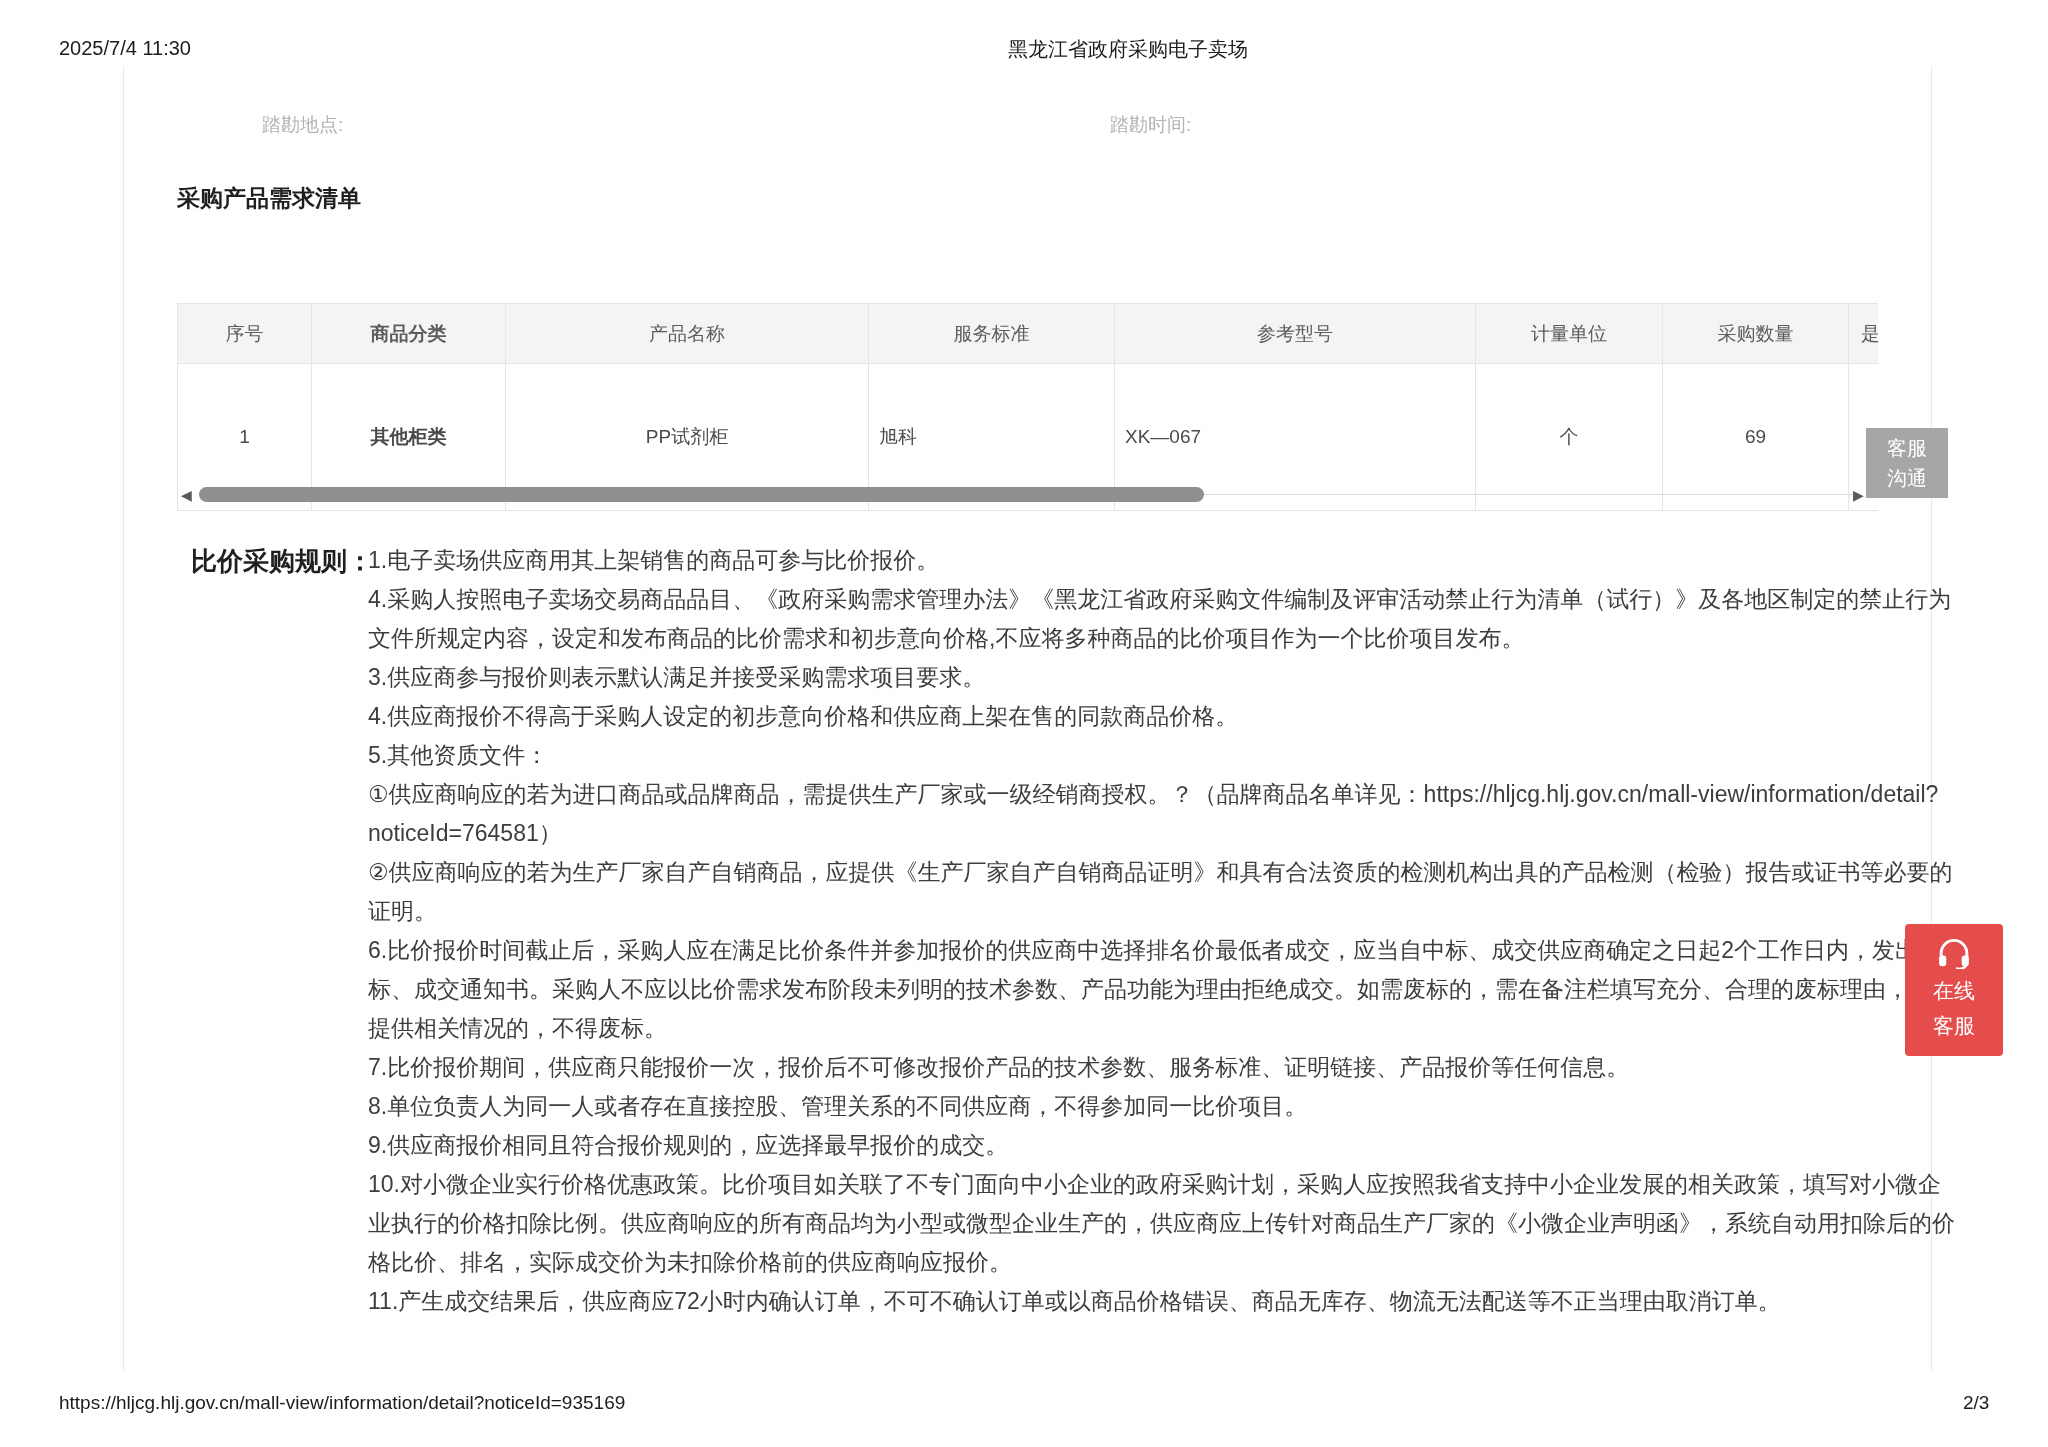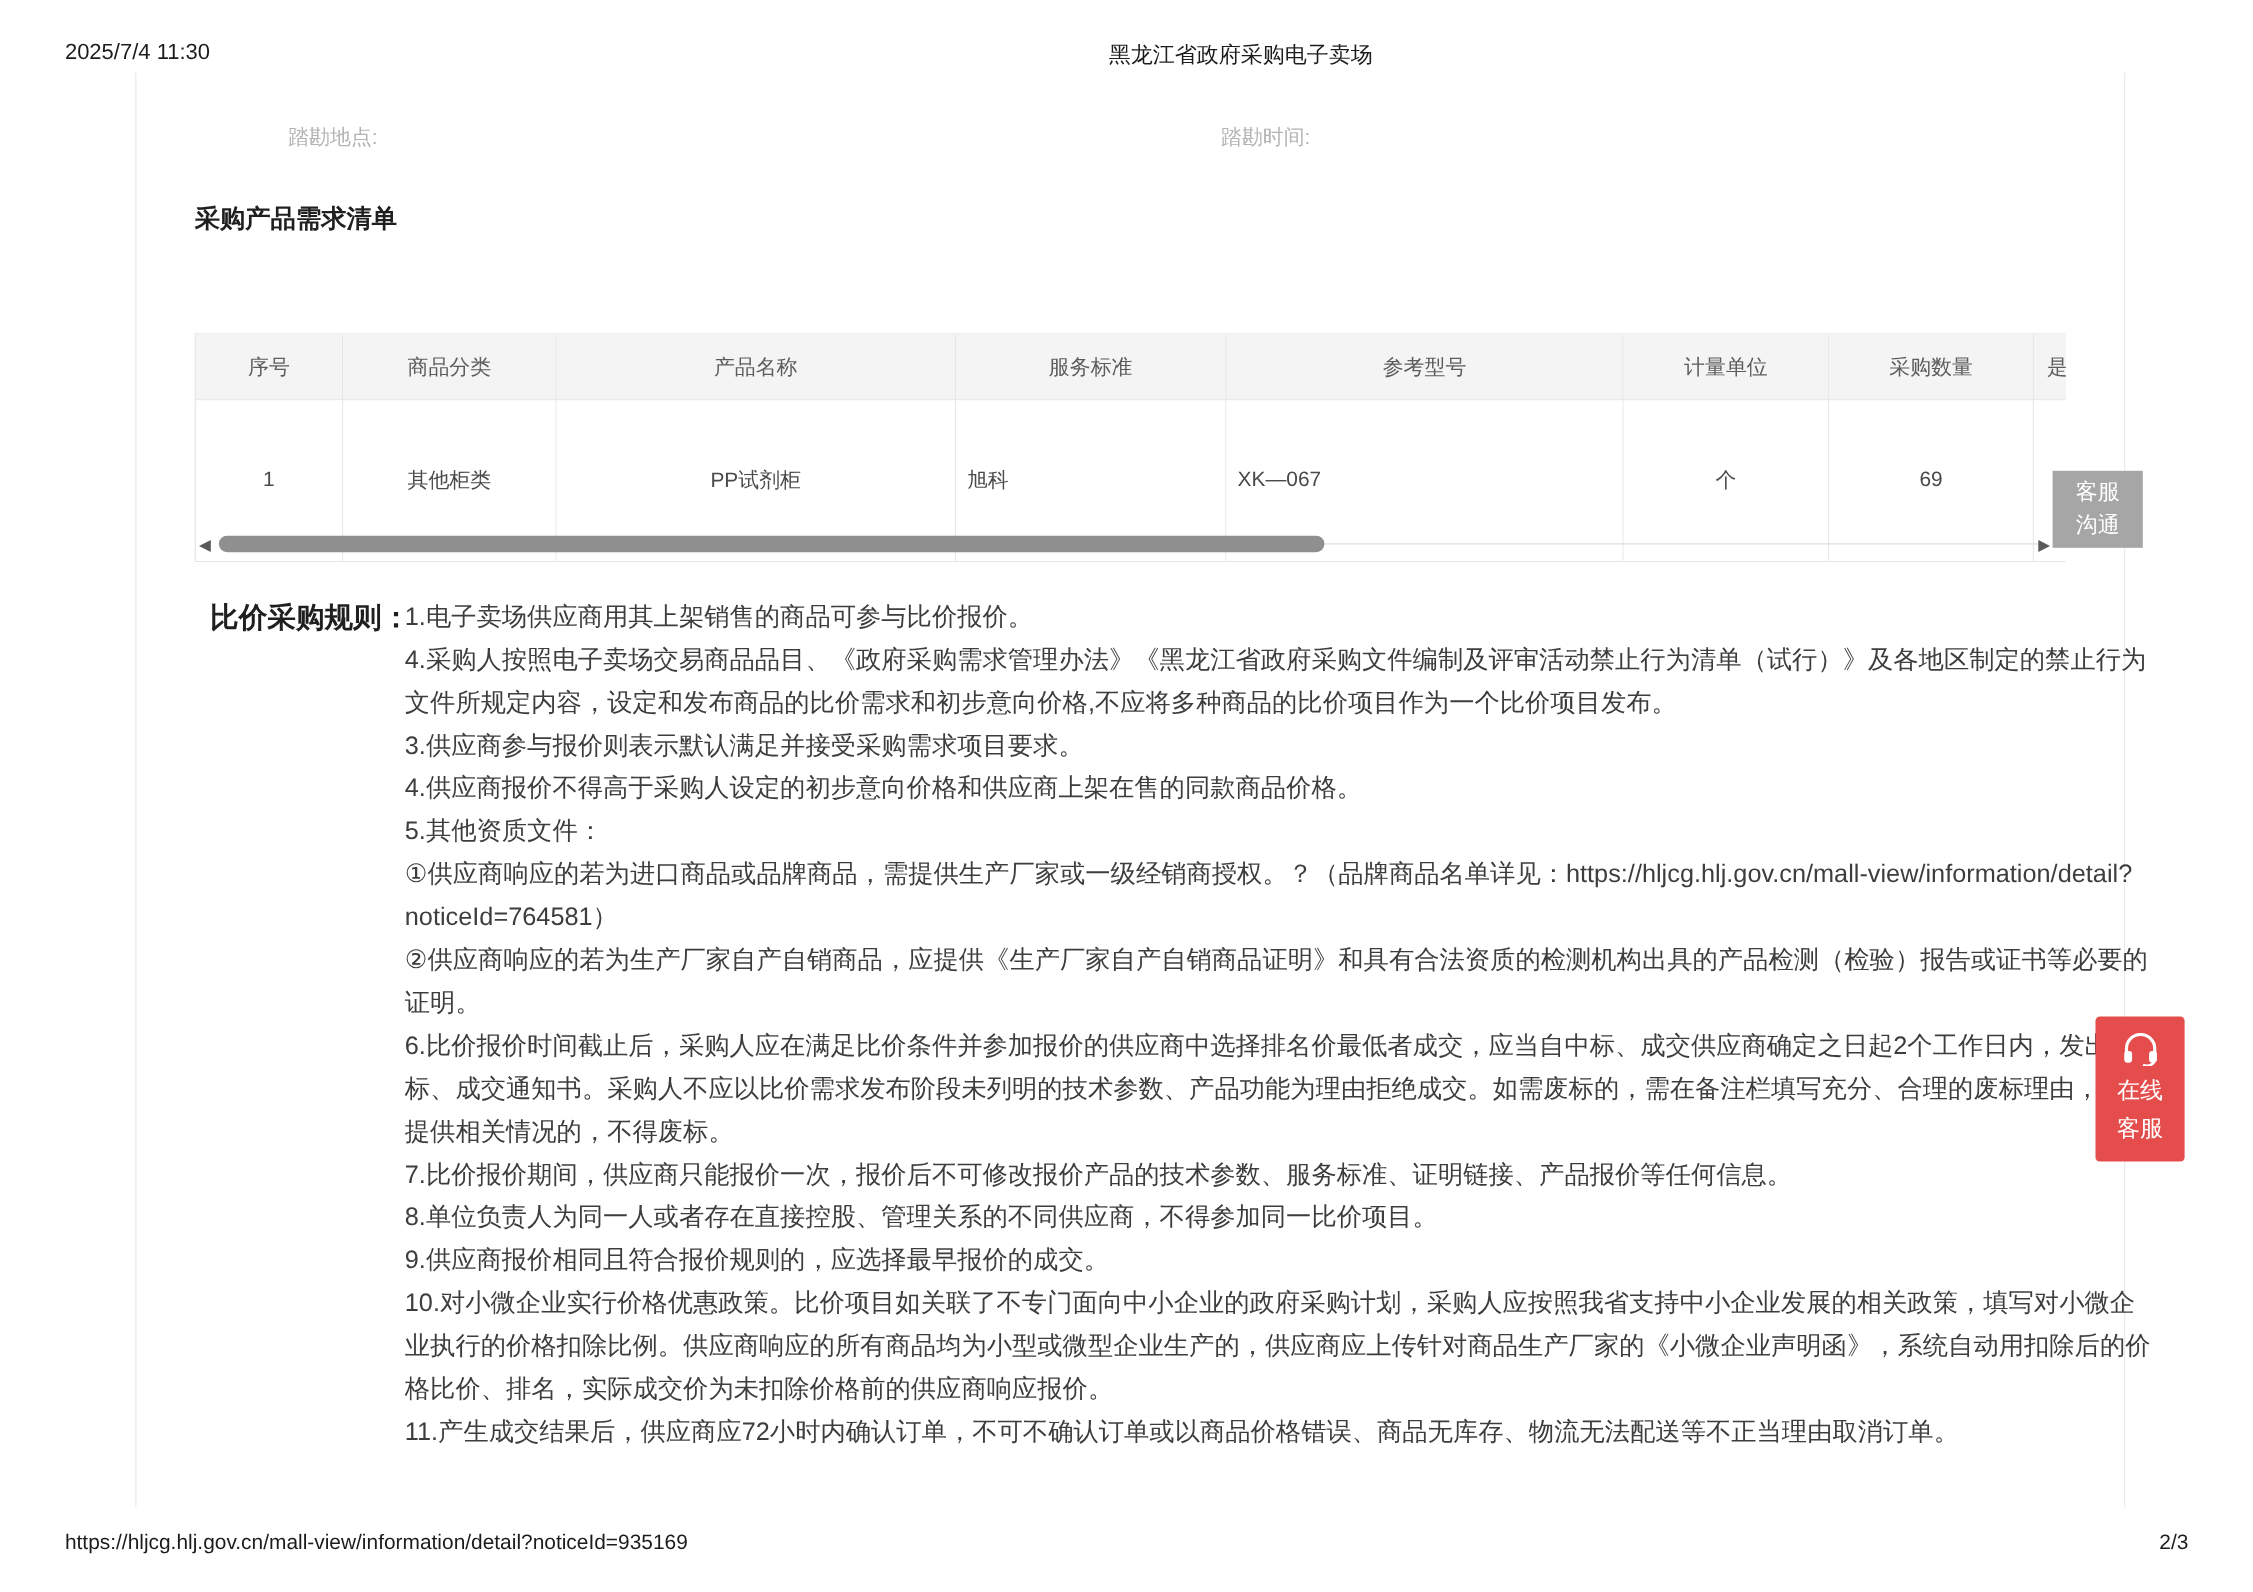--- a/index.html
+++ b/index.html
@@ -25,33 +25,33 @@
   
   .section-title{left:177px;top:183px;font-size:23px;font-weight:bold;color:#1f1f1f;}
   
   .tbl-wrap{left:177px;top:255px;width:1700px;overflow:hidden;border-left:1px solid #e5e5e5;border-top:1px solid #e5e5e5;margin-top:48px;}
   .thead,.trow{display:flex;width:2075px;}
   .cell{box-sizing:border-box;border-right:1px solid #e5e5e5;border-bottom:1px solid #e5e5e5;
         display:flex;align-items:center;justify-content:center;font-size:19px;}
   .th{height:60px;background:#f4f4f4;color:#5c5c5c;}
   .td{height:147px;background:#fff;color:#4a4a4a;}
   .left{justify-content:flex-start;padding-left:10px;}
-  .c0{width:134px;}.c1{width:194px;}.c2{width:363px;}.c3{width:246px;}
+  .c0{width:134px;}.c1{width:194px;font-weight:bold;}.c2{width:363px;}.c3{width:246px;}
   .c4{width:361px;}.c5{width:187px;}.c6{width:186px;}.c7{width:404px;}
   .th.c7{justify-content:flex-start;padding-left:12px;}
   
   .scroll-arrow{font-size:14px;color:#5a5a5a;top:487px;line-height:16px;}
   .sa-left{left:181px;}
   .sa-right{left:1853px;}
   .scroll-track{left:199px;top:494px;width:1655px;height:1px;background:#dadada;}
   .scroll-thumb{left:199px;top:487px;width:1005px;height:15px;border-radius:8px;background:#8f8f8f;}
   
   .chat-btn{left:1866px;top:428px;width:82px;height:70px;background:#a6a6a6;color:#fff;
             font-size:20px;line-height:30px;text-align:center;padding-top:5px;box-sizing:border-box;cursor:pointer;z-index:5;}
-  .service-btn{left:1905px;top:924px;width:81px;height:132px;background:#e54c4c;color:#fff;border-radius:4px;
+  .service-btn{left:1905px;top:924px;width:98px;height:132px;background:#e54c4c;color:#fff;border-radius:4px;
             display:flex;flex-direction:column;align-items:center;cursor:pointer;z-index:5;}
   .service-btn .svc-icon{margin-top:15px;}
   .service-btn .svc-line{font-size:21px;line-height:35px;}
   
   .rules-label{left:191px;top:546px;font-size:26px;line-height:30px;font-weight:bold;color:#1f1f1f;white-space:nowrap;}
   .rules-lines{left:368px;top:541px;width:1530px;}
   .rule-line{height:39px;line-height:39px;font-size:23px;color:#3d3d3d;white-space:nowrap;}
 </style>
 </head>
 <body>

